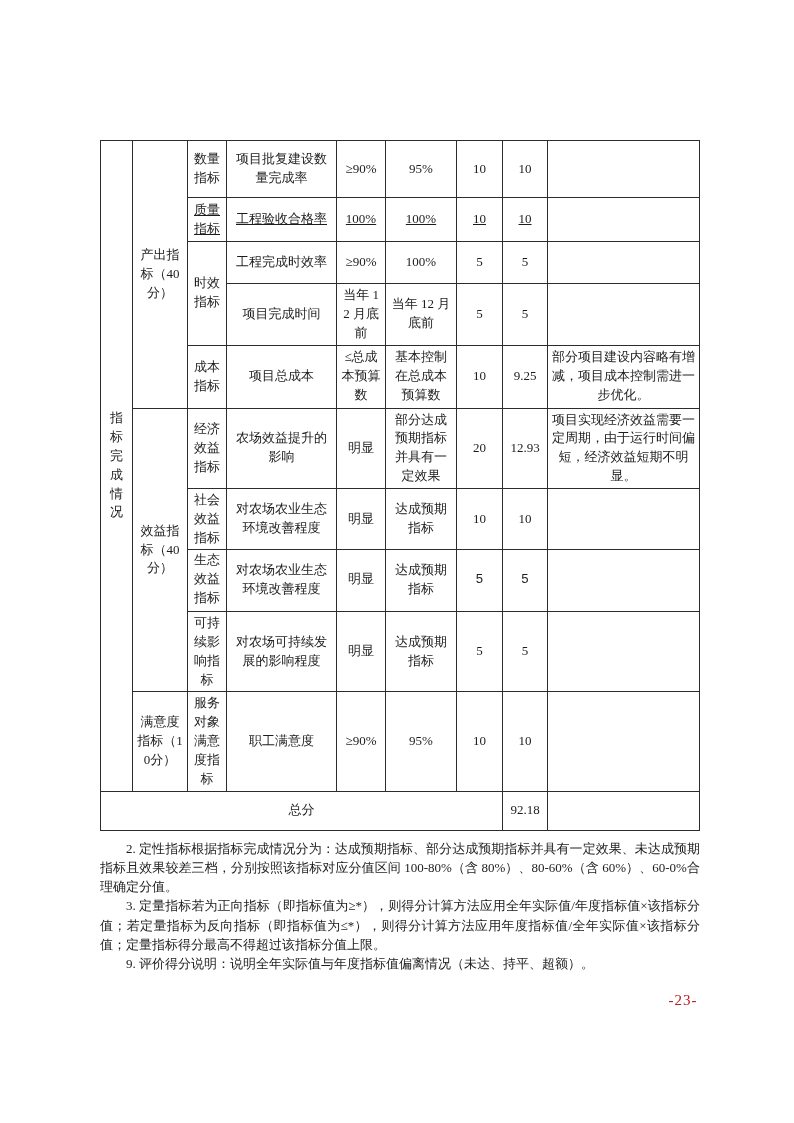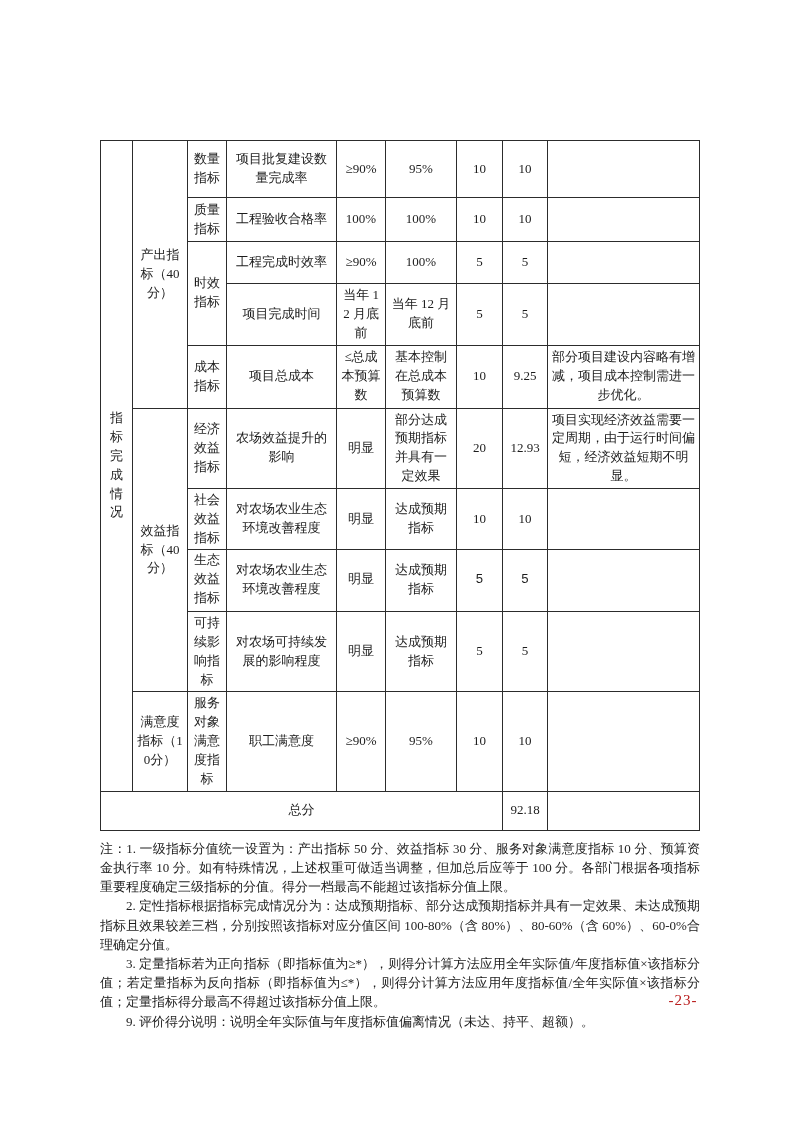--- a/index.html
+++ b/index.html
@@ -24,21 +24,21 @@
     border:1px solid #2c2c2c;
     text-align:center;
     vertical-align:middle;
     padding:2px 3px;
     word-break:break-all;
     overflow:hidden;
   }
   table.eval{border:1.5px solid #2c2c2c;}
   td.section-cell{vertical-align:top;padding-top:4px;margin-top:24px;}
   td.remark-cell{text-align:left;vertical-align:middle;padding:2px 5px;}
-  tr.r1{height:57px;} tr.r2{height:44px;} tr.r3{height:42px;}
+  tr.r1{height:57px;} tr.r2{height:44px;text-decoration:underline;} tr.r3{height:42px;}
   tr.r4{height:42px;} tr.r5{height:63px;} tr.r6{height:79px;}
   tr.r7{height:58px;} tr.r8{height:60px;font-family:Liberation Mono, monospace;} tr.r9{height:78px;}
   tr.r10{height:98px;} tr.r11{height:39px;}
   .notes{
     margin-top:8px;
     width:600px;
     font-size:13px;
     line-height:1.48;
     text-align:justify;
     color:#1c1c1c;
@@ -169,21 +169,20 @@
       </tr>
       <tr class="r11">
         <td colspan="7">总分</td>
         <td>92.18</td>
         <td class="remark-cell"></td>
       </tr>
     </tbody>
       </table>
 
     <div class="notes">
-      <p>注：1. 一级指标分值统一设置为：产出指标 50 分、效益指标 30 分、服务对象满意度指标 10 分、预算资金执行率 10 分。如有特殊情况，上述权重可做适当调整，但加总后应等于 100 分。各部门根据各项指标重要程度确定三级指标的分值。得分一档最高不能超过该指标分值上限。</p>
       <p class="indent">2. 定性指标根据指标完成情况分为：达成预期指标、部分达成预期指标并具有一定效果、未达成预期指标且效果较差三档，分别按照该指标对应分值区间 100-80%（含 80%）、80-60%（含 60%）、60-0%合理确定分值。</p>
       <p class="indent">3. 定量指标若为正向指标（即指标值为≥*），则得分计算方法应用全年实际值/年度指标值×该指标分值；若定量指标为反向指标（即指标值为≤*），则得分计算方法应用年度指标值/全年实际值×该指标分值；定量指标得分最高不得超过该指标分值上限。</p>
       <p class="indent">9. 评价得分说明：说明全年实际值与年度指标值偏离情况（未达、持平、超额）。</p>
     </div>
 
   </div>
 
   <div class="page-number">-23-</div>
 </div>
 

